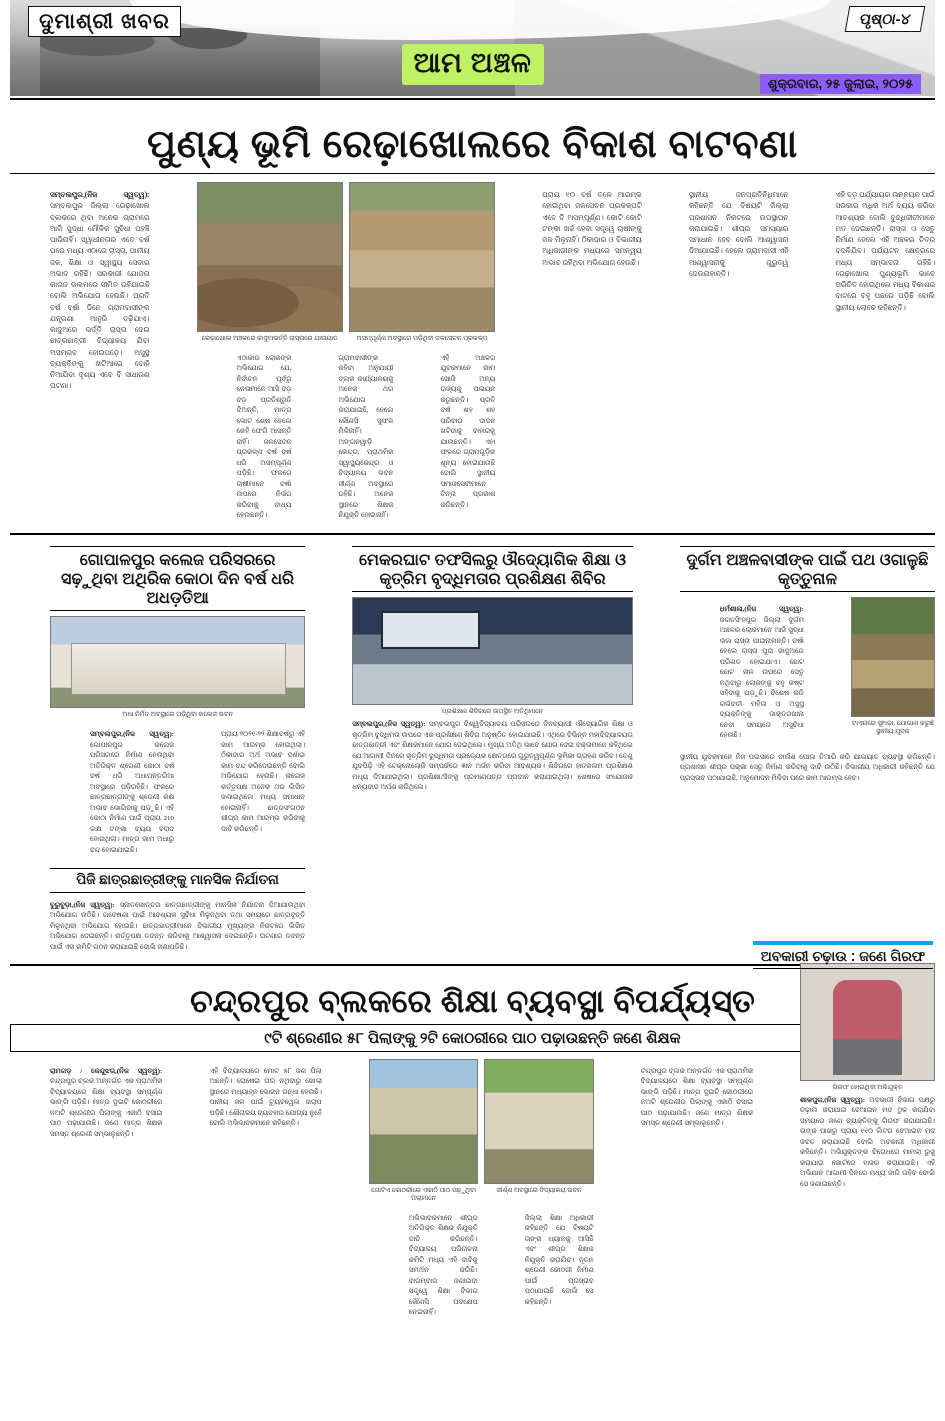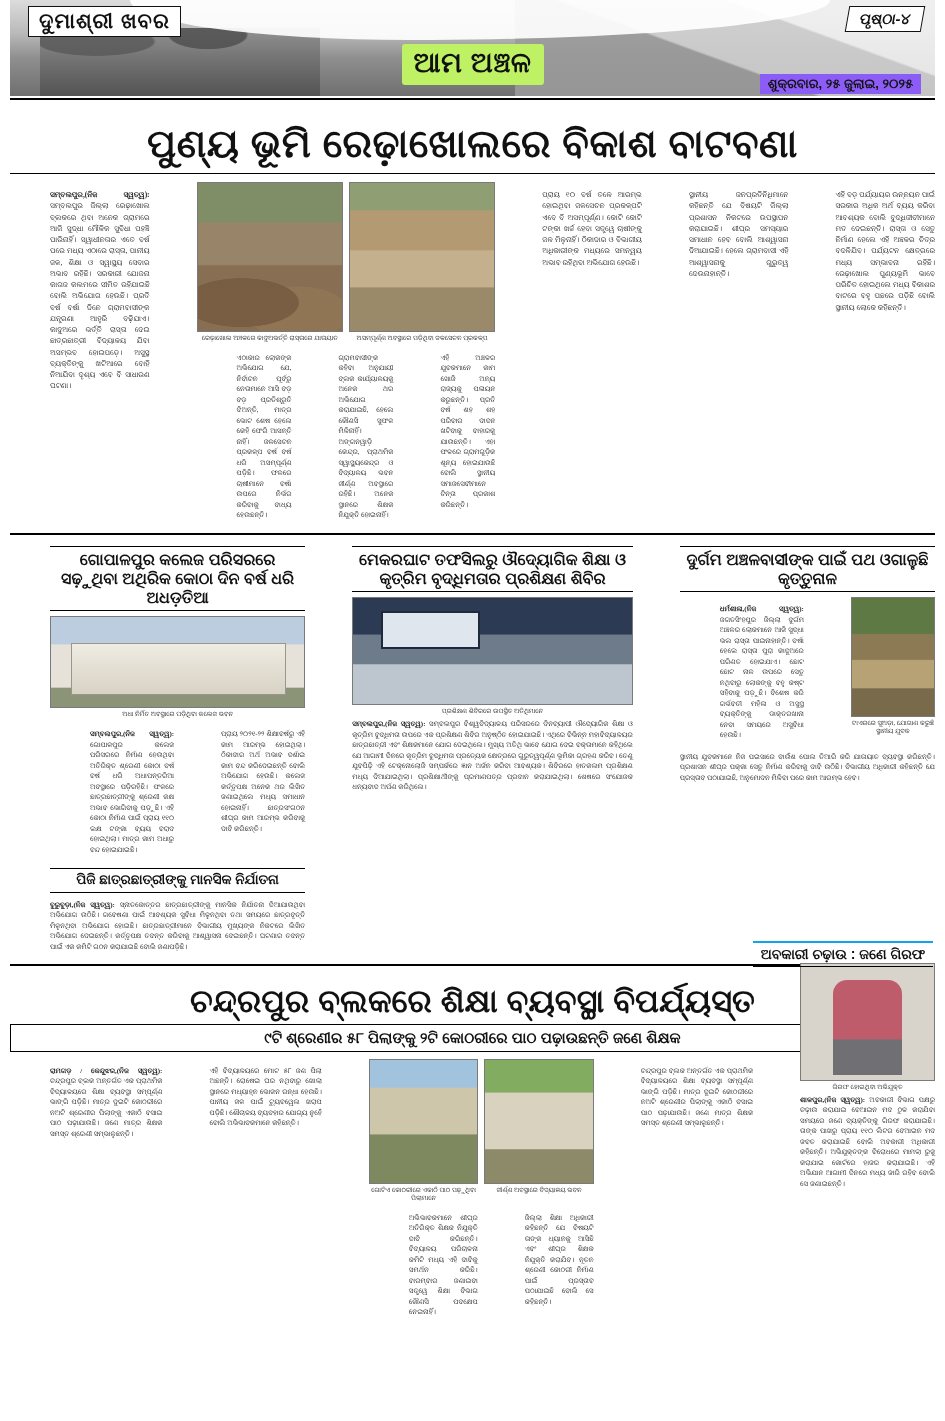--- a/index.html
+++ b/index.html
@@ -234,21 +234,21 @@
     border: 1px solid #000;
     padding: 4px 6px;
     margin: 0 0 7px;
   }
   .sec-label {
     font-family: "Liberation Sans", sans-serif;
     font-weight: bold;
     font-size: 14px;
     text-align: center;
     padding: 3px 4px;
-    border-top: 2px solid #0ea5e9;
+    border-top: 4px solid #0ea5e9;
     border-bottom: 1px solid #000;
     margin: 6px 0 11px;
   }
   .caption {
     font-size: 6.6px;
     text-align: center;
     padding-top: 2px;
     color: #222;
   }
   .mt4 { margin-top: 4px; }
@@ -318,21 +318,21 @@
   <div class="cols">
 
     <div class="col" style="flex:2 1 0">
       <div class="sub-head small">ଗୋପାଳପୁର କଲେଜ ପରିସରରେ ସଢ଼ୁଥିବା ଅଥିରିକ କୋଠା ଦିନ ବର୍ଷ ଧରି ଅଧଡ଼ତିଆ</div>
       <div class="photo building" style="height:92px"></div>
       <div class="caption">ଅଧା ନିର୍ମିତ ଅବସ୍ଥାରେ ପଡ଼ିଥିବା କଲେଜ ଭବନ</div>
       <div class="cols mt4">
         <div class="col">
           <p class="body-text tiny">
             <span class="lead">ସମ୍ବଲପୁର,(ନିଜ ସ୍ୱତ୍ୱ):</span>
-            <span>ଗୋପାଳପୁର କଲେଜ ପରିସରରେ ନିର୍ମାଣ ହେଉଥିବା ଅତିରିକ୍ତ ଶ୍ରେଣୀ କୋଠା ବର୍ଷ ବର୍ଷ ଧରି ଅଧାପନ୍ତରିଆ ଅବସ୍ଥାରେ ପଡ଼ିରହିଛି। ଫଳରେ ଛାତ୍ରଛାତ୍ରୀଙ୍କୁ ଶ୍ରେଣୀ କକ୍ଷ ଅଭାବ ଭୋଗିବାକୁ ପଡ଼ୁଛି। ଏହି କୋଠା ନିର୍ମାଣ ପାଇଁ ପ୍ରାୟ ୧୧୦ ଲକ୍ଷ ଟଙ୍କା ବ୍ୟୟ ବରାଦ ହୋଇଥିଲା। ମାତ୍ର କାମ ଅଧାରୁ ବନ୍ଦ ହୋଇଯାଇଛି।</span>
+            <span>ଗୋପାଳପୁର କଲେଜ ପରିସରରେ ନିର୍ମାଣ ହେଉଥିବା ଅତିରିକ୍ତ ଶ୍ରେଣୀ କୋଠା ବର୍ଷ ବର୍ଷ ଧରି ଅଧାପନ୍ତରିଆ ଅବସ୍ଥାରେ ପଡ଼ିରହିଛି। ଫଳରେ ଛାତ୍ରଛାତ୍ରୀଙ୍କୁ ଶ୍ରେଣୀ କକ୍ଷ ଅଭାବ ଭୋଗିବାକୁ ପଡ଼ୁଛି। ଏହି କୋଠା ନିର୍ମାଣ ପାଇଁ ପ୍ରାୟ 210 ଲକ୍ଷ ଟଙ୍କା ବ୍ୟୟ ବରାଦ ହୋଇଥିଲା। ମାତ୍ର କାମ ଅଧାରୁ ବନ୍ଦ ହୋଇଯାଇଛି।</span>
           </p>
         </div>
         <div class="col">
           <p class="body-text tiny">ପ୍ରାୟ ୨୦୨୧-୨୨ ଶିକ୍ଷାବର୍ଷରୁ ଏହି କାମ ଆରମ୍ଭ ହୋଇଥିଲା। ଠିକାଦାର ଅର୍ଥ ଅଭାବ ଦର୍ଶାଇ କାମ ବନ୍ଦ କରିଦେଇଛନ୍ତି ବୋଲି ଅଭିଯୋଗ ହେଉଛି। କଲେଜ କର୍ତ୍ତୃପକ୍ଷ ଅନେକ ଥର ଲିଖିତ ଜଣାଇଥିଲେ ମଧ୍ୟ ସମାଧାନ ହୋଇନାହିଁ। ଛାତ୍ରସଂଗଠନ ଶୀଘ୍ର କାମ ଆରମ୍ଭ କରିବାକୁ ଦାବି କରିଛନ୍ତି।</p>
         </div>
       </div>
 
       <div class="sub-head">ପିଜି ଛାତ୍ରଛାତ୍ରୀଙ୍କୁ ମାନସିକ ନିର୍ଯାତନା</div>
       <p class="body-text tiny">
         <span class="lead">ବୁରୁବୁଡ଼ା,(ନିଜ ସ୍ୱତ୍ୱ):</span>

